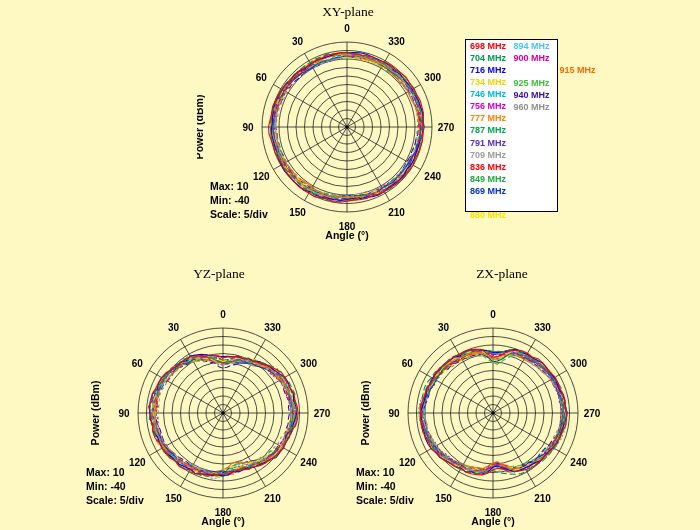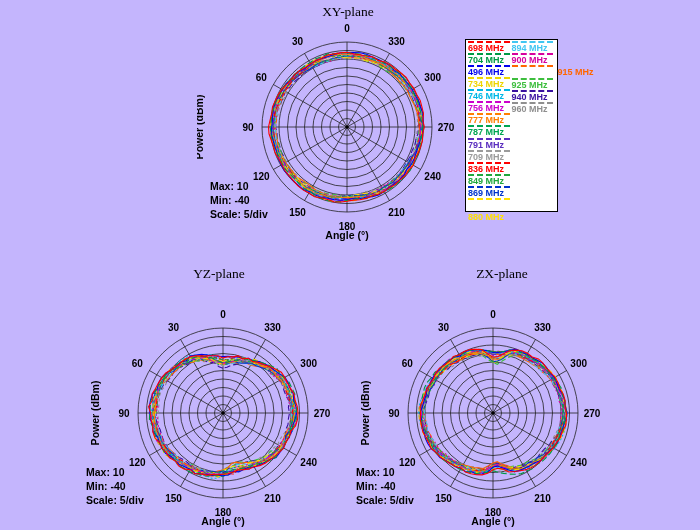--- a/index.html
+++ b/index.html
@@ -1,32 +1,32 @@
 <!DOCTYPE html>
 <html><head>
 <meta charset="utf-8">
 <style>
   html,body{margin:0;padding:0;background:#ffffff;}
-  .figure{position:relative;width:700px;height:530px;background:#c4b5fd;overflow:hidden;
+  .figure{position:relative;width:700px;height:530px;background:#fef9c3;overflow:hidden;
           font-family:"Liberation Sans",sans-serif;}
   .plot-title{position:absolute;width:280px;text-align:center;
               font-family:"Liberation Serif",serif;font-size:13.5px;color:#000;}
   #t-xy{left:208px;top:4px;}
   #t-yz{left:79px;top:266px;}
   #t-zx{left:362px;top:266px;}
   .plot{position:absolute;width:300px;height:250px;}
   #plot-xy{left:197px;top:2px;}
   #plot-yz{left:73px;top:288px;}
   #plot-zx{left:343px;top:288px;}
   svg text{font-family:"Liberation Sans",sans-serif;font-weight:bold;fill:#000;}
   .legend{position:absolute;left:465px;top:39px;width:93px;height:173px;
           border:1.5px solid #000;background:#fff;box-sizing:border-box;
           display:flex;flex-direction:row;padding:1px 2px;}
   .lg-col{display:flex;flex-direction:column;width:50%;}
-  .lg-entry{height:12.2px;display:flex;flex-direction:column;overflow:visible;}
+  .lg-entry{height:12.2px;display:flex;flex-direction:row;overflow:visible;}
   .lg-line{height:0;border-top:2px dashed;margin:0 2px 0 0;}
   .lg-text{font-size:9px;font-weight:bold;line-height:10px;white-space:nowrap;
            letter-spacing:0px;}
 </style>
 </head>
 <body>
 
 <div class="figure">
   <div class="plot-title" id="t-xy">XY-plane</div>
   <div class="plot-title" id="t-zx">ZX-plane</div>
@@ -242,21 +242,21 @@
         <div class="lg-entry">
           <div class="lg-line" style="border-top-color: rgb(255, 0, 0);"></div>
           <div class="lg-text" style="color: rgb(255, 0, 0);">698 MHz</div>
         </div>
         <div class="lg-entry">
           <div class="lg-line" style="border-top-color: rgb(0, 154, 68);"></div>
           <div class="lg-text" style="color: rgb(0, 154, 68);">704 MHz</div>
         </div>
         <div class="lg-entry">
           <div class="lg-line" style="border-top-color: rgb(0, 0, 238);"></div>
-          <div class="lg-text" style="color: rgb(0, 0, 238);">496 MHz</div>
+          <div class="lg-text" style="color: rgb(0, 0, 238);">716 MHz</div>
         </div>
         <div class="lg-entry">
           <div class="lg-line" style="border-top-color: rgb(239, 213, 0);"></div>
           <div class="lg-text" style="color: rgb(239, 213, 0);">734 MHz</div>
         </div>
         <div class="lg-entry">
           <div class="lg-line" style="border-top-color: rgb(0, 184, 230);"></div>
           <div class="lg-text" style="color: rgb(0, 184, 230);">746 MHz</div>
         </div>
         <div class="lg-entry">

